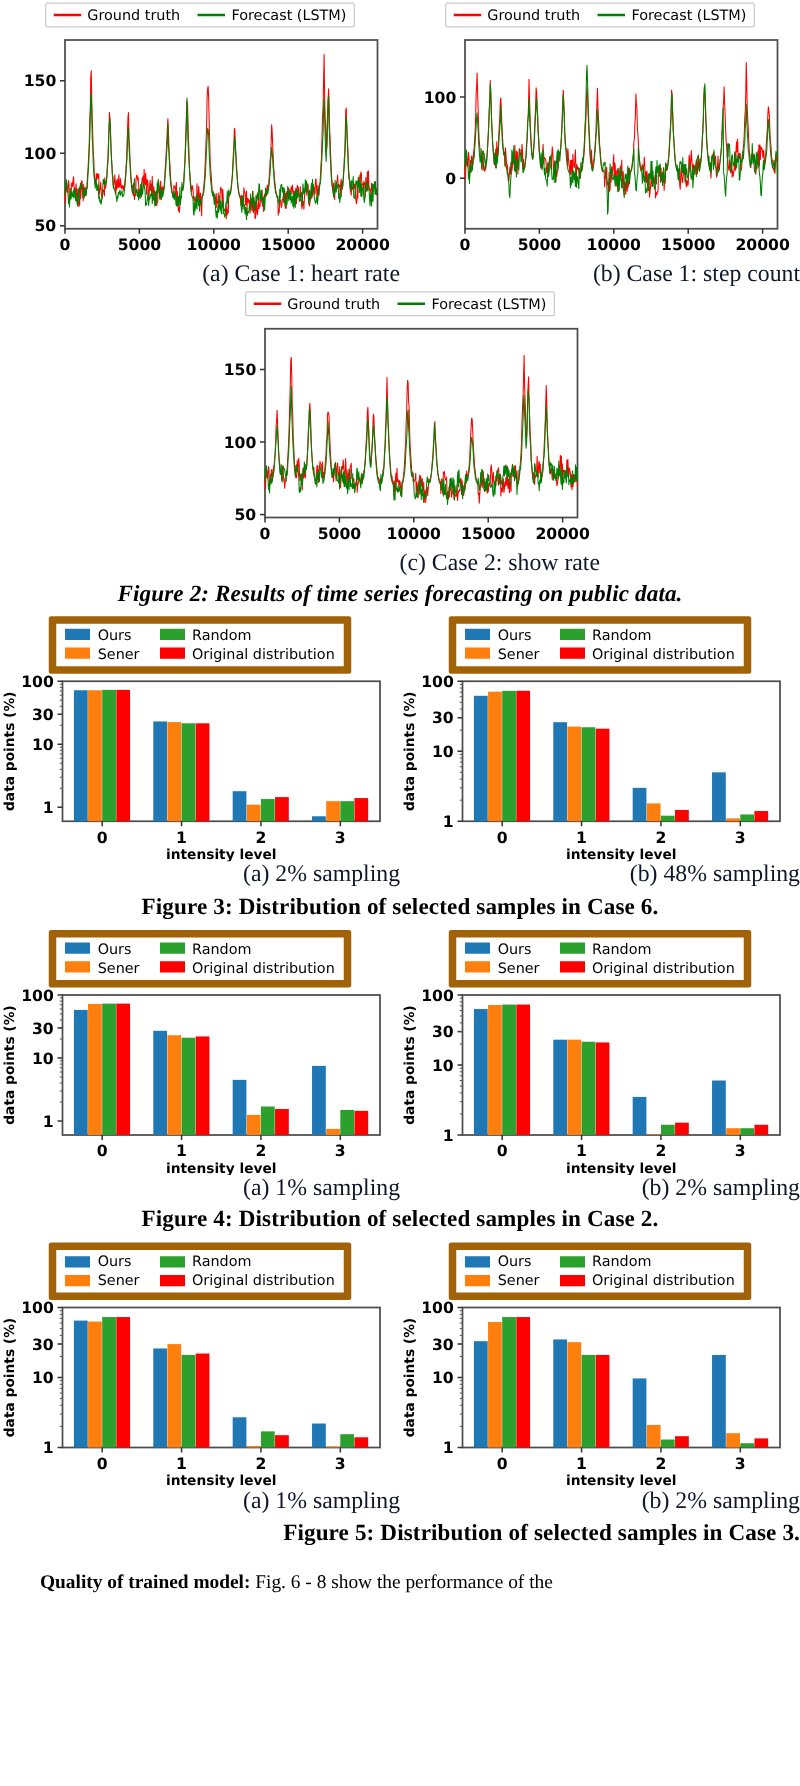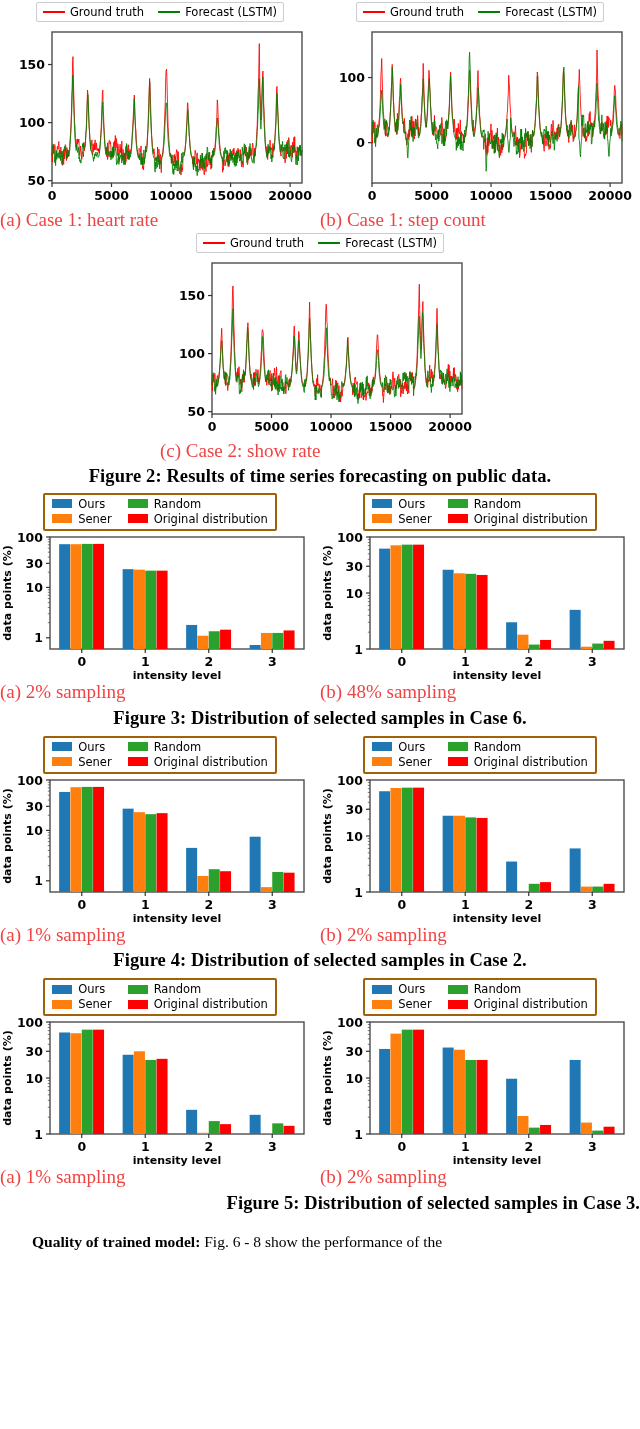--- a/index.html
+++ b/index.html
@@ -14,22 +14,22 @@
     overflow: hidden;
   }
 
   
   .row { display: flex; width: 640px; }
   .center { display: flex; justify-content: center; width: 640px; }
 
   .subcap {
     font-family: "Liberation Serif", serif;
     font-size: 19px;
-    text-align: left;
-    color: #ef4444;
+    text-align: right;
+    color: #0f172a;
     line-height: 1.15;
   }
   .figcap {
     font-family: "Liberation Serif", serif;
     font-weight: bold;
     font-size: 18.5px;
     text-align: center;
     width: 640px;
     color: #000;
     letter-spacing: .1px;
@@ -52,21 +52,21 @@
     font-size: 11.5px;
   }
   .ts-legend .it { display: flex; align-items: center; gap: 5px; }
   .ts-legend .swline { display: block; width: 22px; height: 0; border-top: 2px solid #000; }
 
   svg { display: block; }
 
   
   .barpanel { width: 320px; position: relative; }
   .bar-legend {
-    border: 2px solid #a16207;
+    border: 6px solid #a16207;
     background: #fff;
     border-radius: 2px;
     width: fit-content;
     margin: 0 auto;
     padding: 2px 7px 3px 7px;
     display: grid;
     grid-template-columns: auto auto;
     column-gap: 16px;
     row-gap: 1px;
     font-family: "DejaVu Sans", sans-serif;
@@ -193,21 +193,21 @@
           <line x1="48" y1="98.6" x2="52" y2="98.6" stroke="#333" stroke-width="1.2"></line>
           <text x="45" y="103.1" font-family="DejaVu Sans, sans-serif" font-size="12.5" font-weight="600" text-anchor="end" fill="#000">100</text>
           <line x1="48" y1="40.52307692307693" x2="52" y2="40.52307692307693" stroke="#333" stroke-width="1.2"></line>
           <text x="45" y="45.02307692307693" font-family="DejaVu Sans, sans-serif" font-size="12.5" font-weight="600" text-anchor="end" fill="#000">150</text>
         </svg>
       </div>
     <div class="subcap">(c) Case 2: show rate</div>
   </div>
 </div>
 
-<div class="figcap" style="margin-top:4px;">Figure 2: Results of time series forecasting on public data.</div>
+<div class="figcap" style="margin-top:4px;font-style:italic;">Figure 2: Results of time series forecasting on public data.</div>
 
 <div class="row" style="margin-top:6px;">
   <div class="barpanel">
     <div class="bar-legend">
       <span class="it">
           <span class="sw" style="background:#1f77b4"></span>
           <span>Ours</span>
         </span>
       <span class="it">
           <span class="sw" style="background:#2ca02c"></span>

